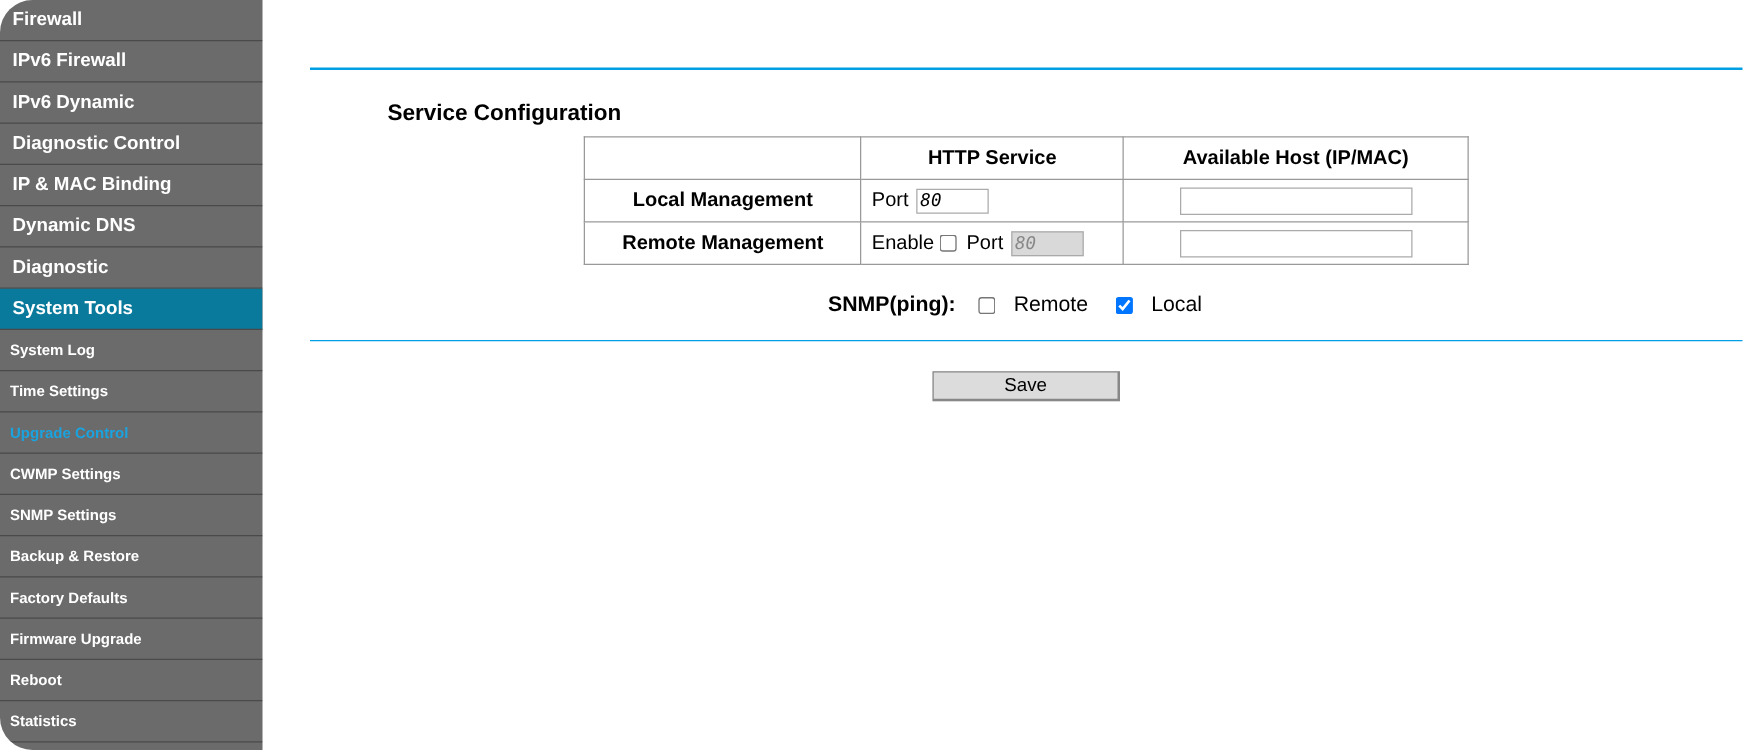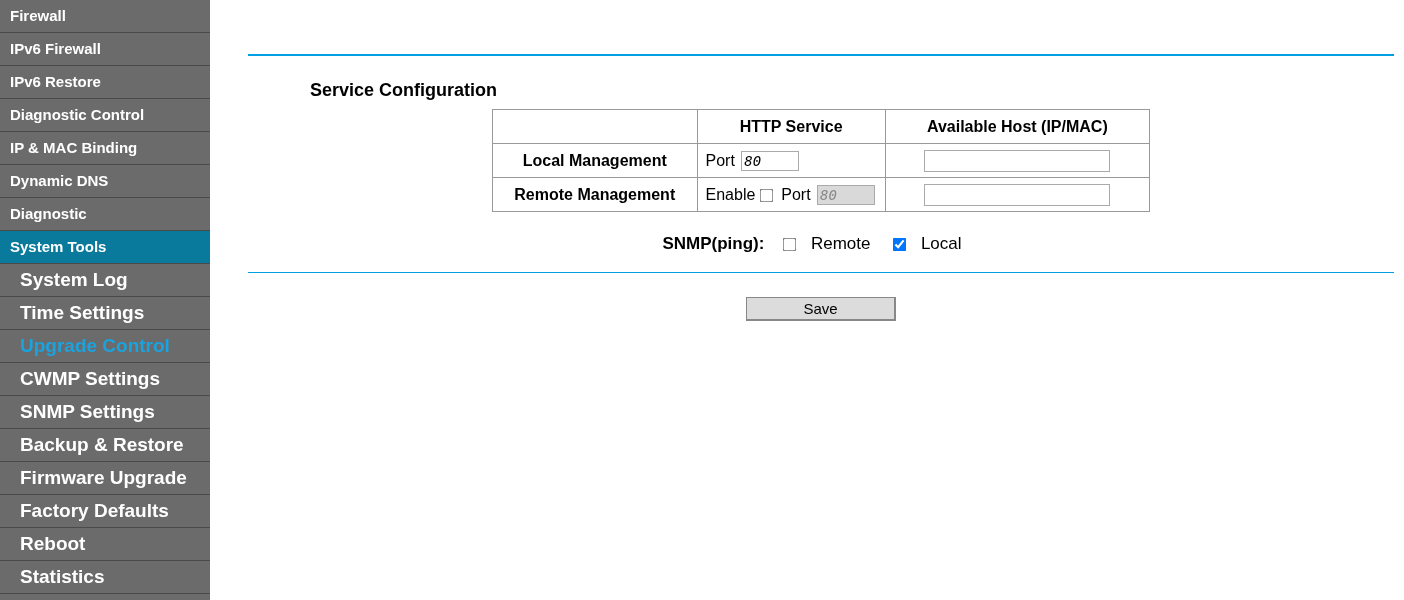--- a/index.html
+++ b/index.html
@@ -15,43 +15,43 @@
     --text: #000;
     --sidebar-text: #fff;
   }
   html, body {
     margin: 0; padding: 0; height: 100%;
     font-family: Arial, Helvetica, sans-serif;
     font-size: 14px;
     color: var(--text);
     background: #fff;
   }
-  .app { display: flex; width: 1404px; height: 600px; overflow: hidden; }
+  .app { display: flex; width: 1404px; height: 600px; overflow: hidden; border-radius: 26px; }
   
   .sidebar {
     width: 210px;
     background: var(--sidebar-bg);
     color: var(--sidebar-text);
     flex-shrink: 0;
     overflow: hidden;
   }
   .nav-item, .sub-item {
     display: block;
     padding: 0 10px;
     height: 32px;
     line-height: 32px;
     border-bottom: 1px solid var(--divider);
     font-weight: bold;
     font-size: 15px;
     cursor: pointer;
     white-space: nowrap;
   }
   .sub-item {
-    padding-left: 20px;
-    font-size: 19px;
+    padding-left: 8px;
+    font-size: 12px;
   }
   .nav-item.selected {
     background: var(--sidebar-sel);
   }
   .sub-item.active {
     color: var(--sidebar-sub-sel);
   }
   
   .content {
     flex: 1;
@@ -65,21 +65,21 @@
     margin: 38px 0 0 0;
   }
   .section-title {
     font-weight: bold;
     font-size: 18px;
     margin: 24px 0 8px 62px;
   }
   table.svc {
     border-collapse: collapse;
     margin: 0 auto;
-    width: 658px;
+    width: 708px;
   }
   table.svc td, table.svc th {
     border: 1px solid var(--table-border);
     padding: 4px 8px;
     height: 25px;
     font-size: 16px;
     vertical-align: middle;
   }
   table.svc th.hdr-first {
     border: 1px solid var(--table-border);
@@ -132,34 +132,34 @@
   }
   input[type=checkbox] { transform: scale(1.05); margin: 0 4px 0 0; vertical-align: middle; }
 </style>
 </head>
 <body>
 
 <div class="app">
   <nav class="sidebar" id="sidebar">
       <div class="nav-item">Firewall</div>
       <div class="nav-item">IPv6 Firewall</div>
-      <div class="nav-item">IPv6 Restore</div>
+      <div class="nav-item">IPv6 Dynamic</div>
       <div class="nav-item">Diagnostic Control</div>
       <div class="nav-item">IP &amp; MAC Binding</div>
       <div class="nav-item">Dynamic DNS</div>
       <div class="nav-item">Diagnostic</div>
       <div class="nav-item selected">System Tools</div>
       <div class="sub-item">System Log</div>
       <div class="sub-item">Time Settings</div>
       <div class="sub-item active">Upgrade Control</div>
       <div class="sub-item">CWMP Settings</div>
       <div class="sub-item">SNMP Settings</div>
       <div class="sub-item">Backup &amp; Restore</div>
+      <div class="sub-item">Factory Defaults</div>
       <div class="sub-item">Firmware Upgrade</div>
-      <div class="sub-item">Factory Defaults</div>
       <div class="sub-item">Reboot</div>
       <div class="sub-item">Statistics</div>
     </nav>
 
   <main class="content">
     <hr class="hr-accent">
 
     <div class="section-title">Service Configuration</div>
 
     <table class="svc">

